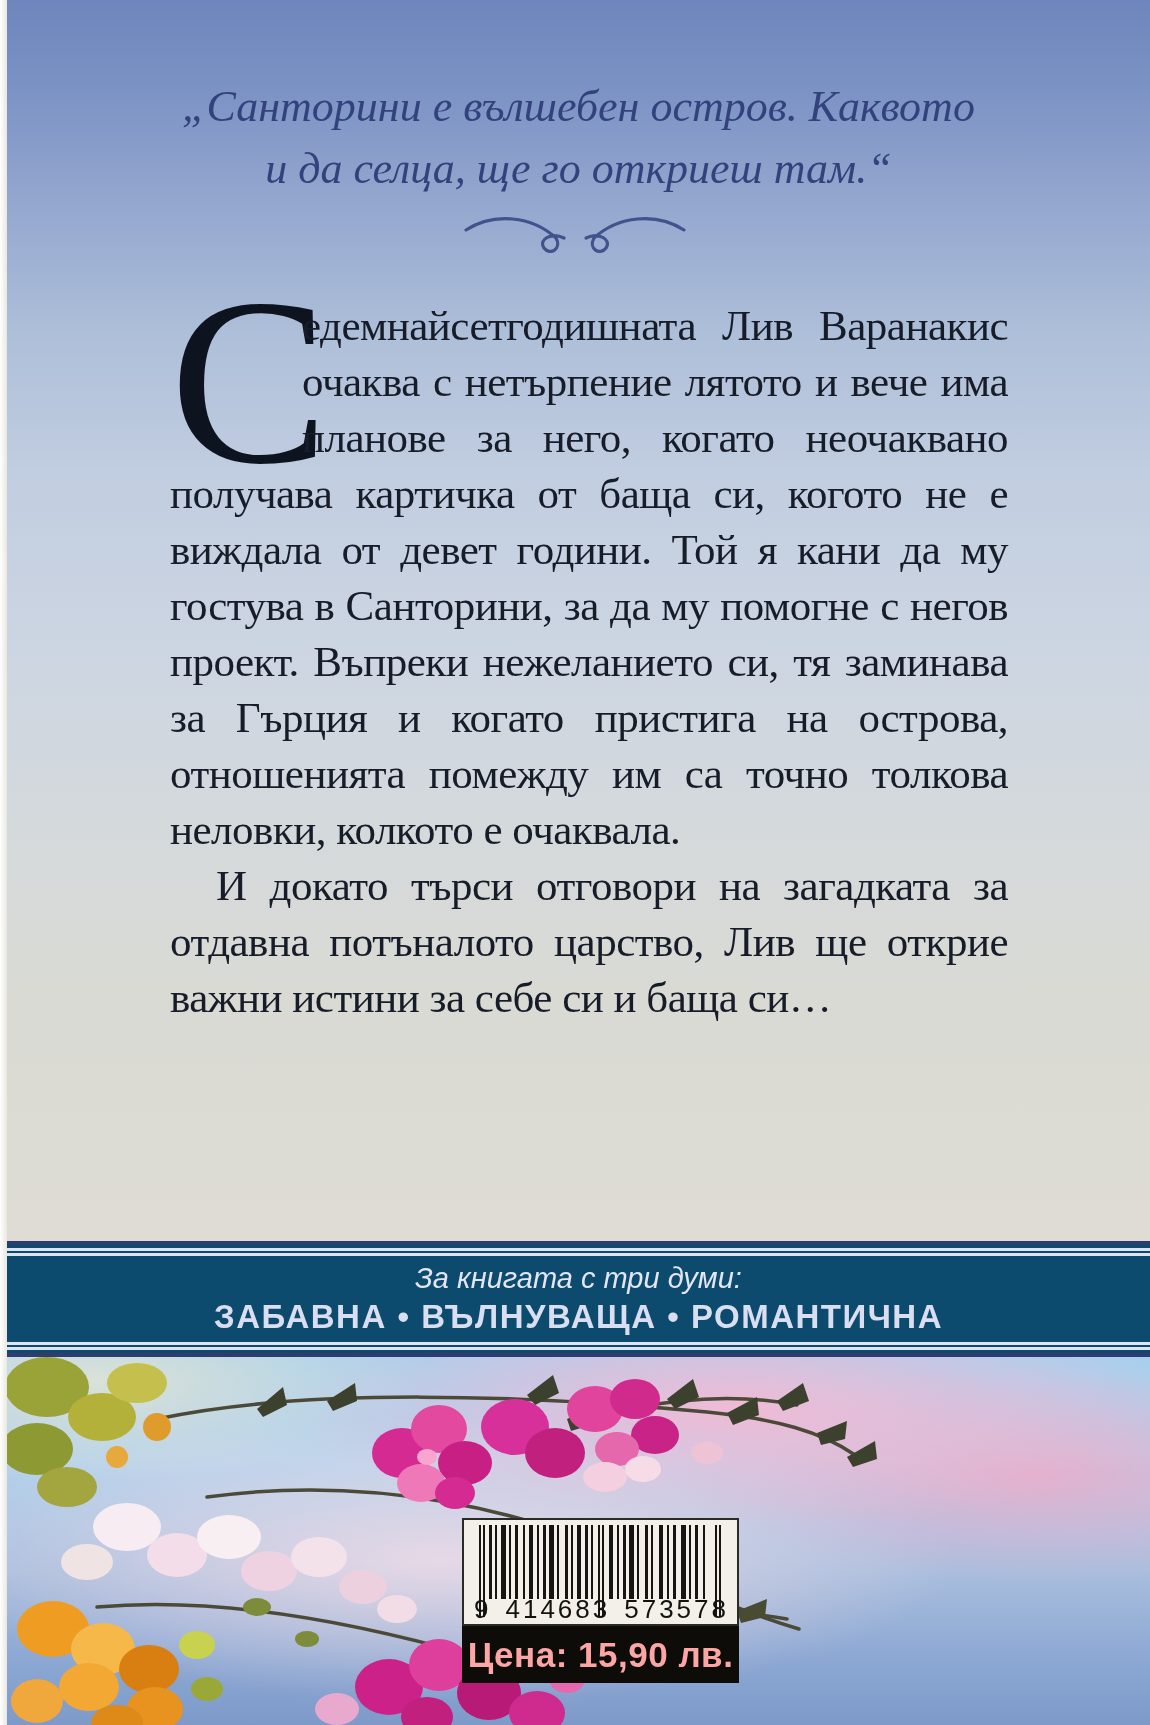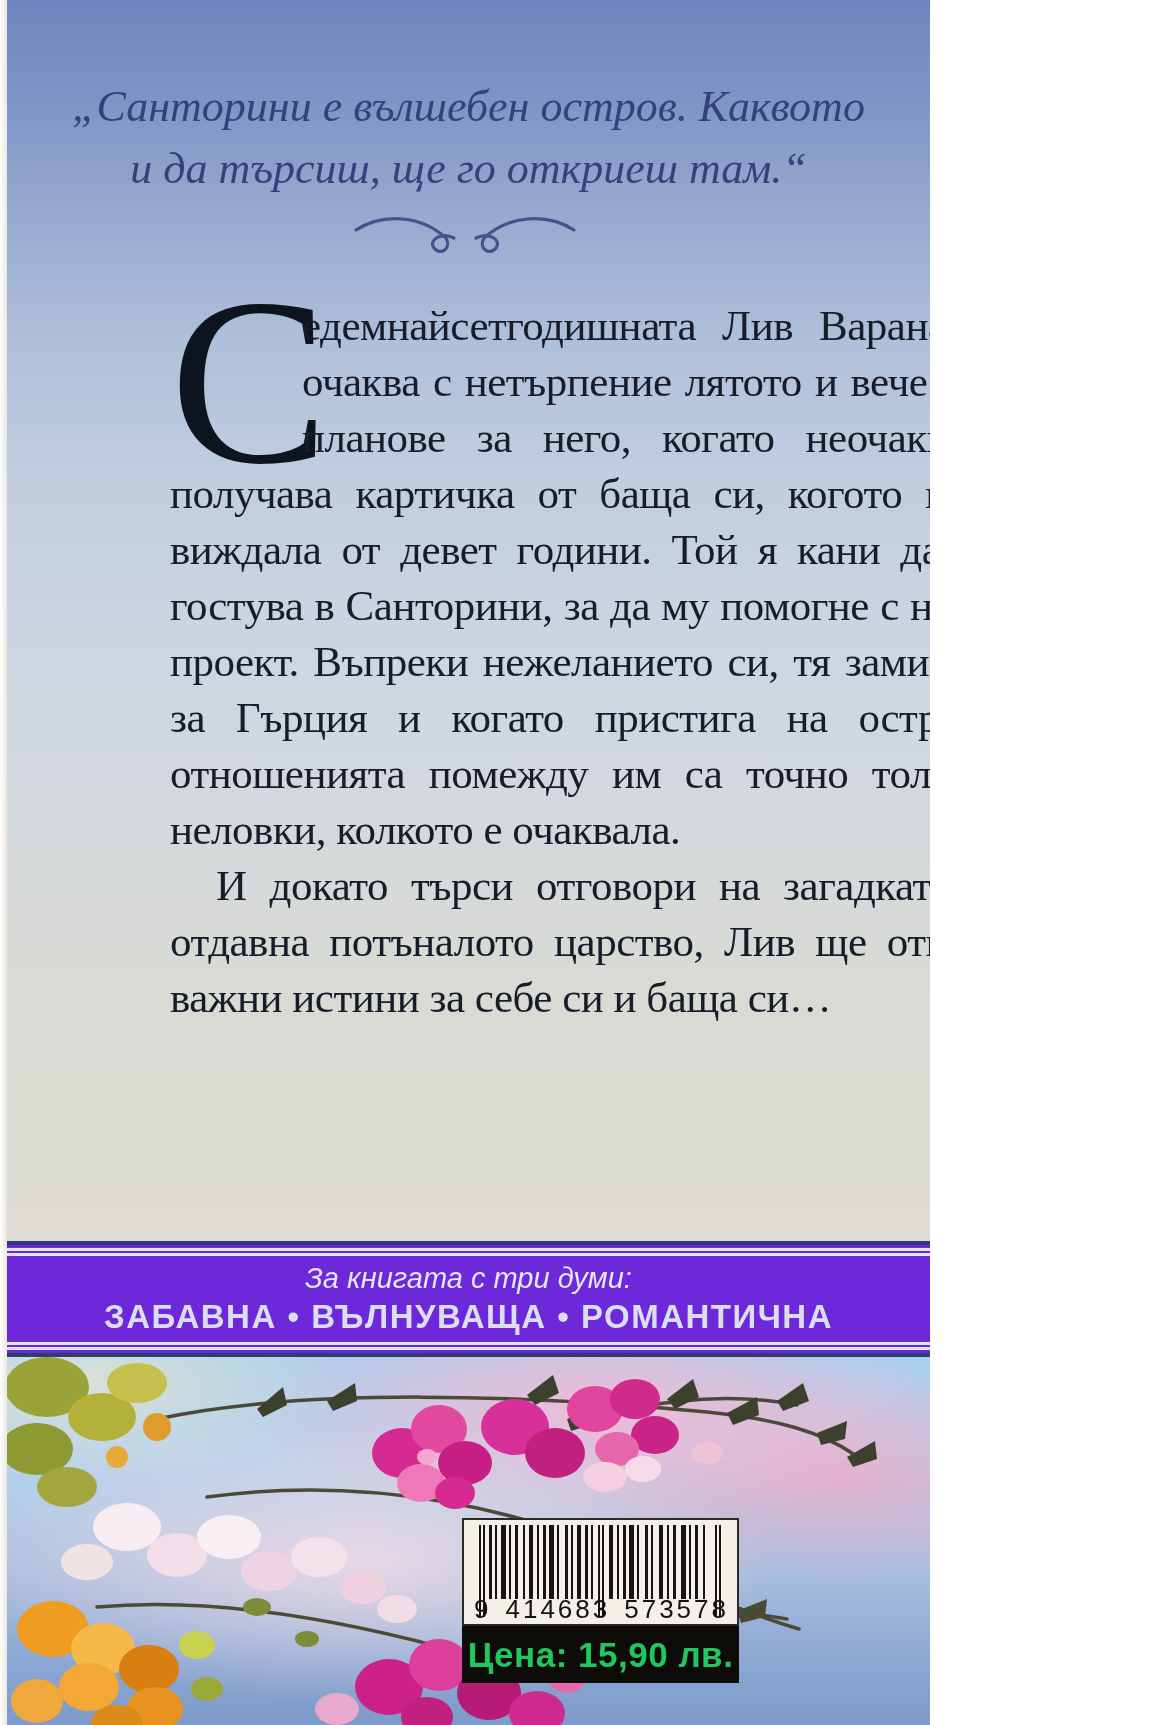--- a/index.html
+++ b/index.html
@@ -1,17 +1,17 @@
 <!DOCTYPE html>
 <html><head>
 <meta charset="utf-8">
 <style>
   html,body { margin:0; padding:0; background:#ffffff; }
   .page {
-    position:relative; width:930px; height:1725px; overflow:hidden;
+    position:relative; width:1150px; height:1725px; overflow:hidden;
     background:#f4f2ec;
     font-family:"Liberation Serif", serif;
   }
   
   .page-edge {
     position:absolute; left:0; top:0; width:7px; height:100%;
     background:linear-gradient(90deg,#ffffff,#e9e7e0); z-index:5;
   }
   
   .cover-bg {
@@ -36,21 +36,21 @@
   .synopsis p { margin:0; }
   .synopsis p.indent { text-indent:46px; }
   .dropcap {
     float:left; width:116px; height:168px;
     font-size:238px; line-height:168px; text-align:left;
     color:#0e1320; margin-right:16px;
   }
   
   .band {
     position:absolute; left:7px; right:0; top:1241px; height:116px;
-    background:#6d28d9; box-sizing:border-box;
+    background:#0c4a6e; box-sizing:border-box;
     border-top:4px solid #2f3c6f; border-bottom:4px solid #2f3c6f; z-index:3;
   }
   .band-inner {
     position:absolute; left:0; right:0; top:3px; bottom:3px;
     border-top:8px double #dfe5f0; border-bottom:8px double #dfe5f0;
     display:flex; flex-direction:column; align-items:center; justify-content:center;
     font-family:"Liberation Sans", sans-serif;
   }
   .band-intro {
     font-style:italic; font-size:29px; color:#e3e7f5; line-height:36px;
@@ -83,33 +83,33 @@
   .bc-digits {
     position:absolute; left:10px; right:8px; bottom:2px;
     display:flex; justify-content:space-between;
     font-size:26px; color:#12120e; letter-spacing:3px; line-height:26px;
   }
   .price-band {
     width:277px; height:57px; background:#0e0c09;
     display:flex; align-items:center; justify-content:center;
   }
   .price-text {
-    color:#22c55e; font-size:35px; font-weight:700; letter-spacing:0.5px;
+    color:#fca5a5; font-size:35px; font-weight:700; letter-spacing:0.5px;
   }
 </style>
 </head>
 <body>
 
 <div class="page">
   <div class="cover-bg"></div>
   <div class="page-edge"></div>
 
   <div class="quote-block">
     <div>„Санторини е вълшебен остров. Каквото</div>
-    <div>и да търсиш, ще го откриеш там.“</div>
+    <div>и да селца, ще го откриеш там.“</div>
   </div>
 
   <div class="flourish-wrap">
     <svg width="230" height="54" viewBox="0 0 230 54">
       <g fill="none" stroke="#42528c" stroke-width="3.2" stroke-linecap="round">
         <path d="M6 22 C34 4, 72 8, 96 30 C102 41, 90 48, 84 40 C78 31, 92 24, 104 30"></path>
         <path d="M224 22 C196 4, 158 8, 134 30 C128 41, 140 48, 146 40 C152 31, 138 24, 126 30"></path>
       </g>
     </svg>
   </div>

